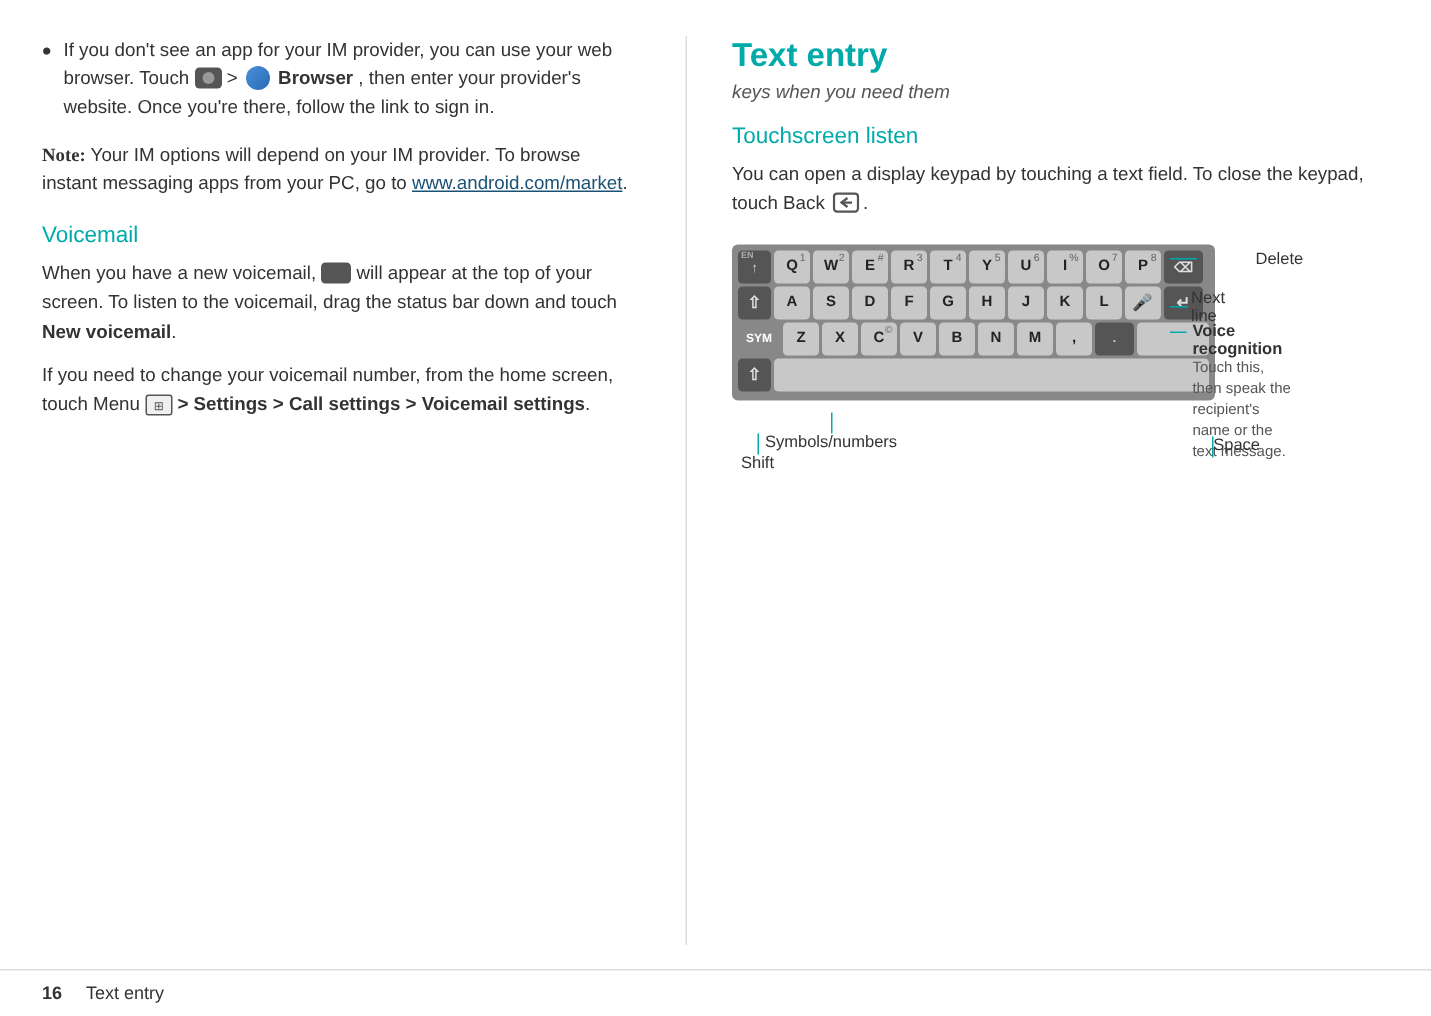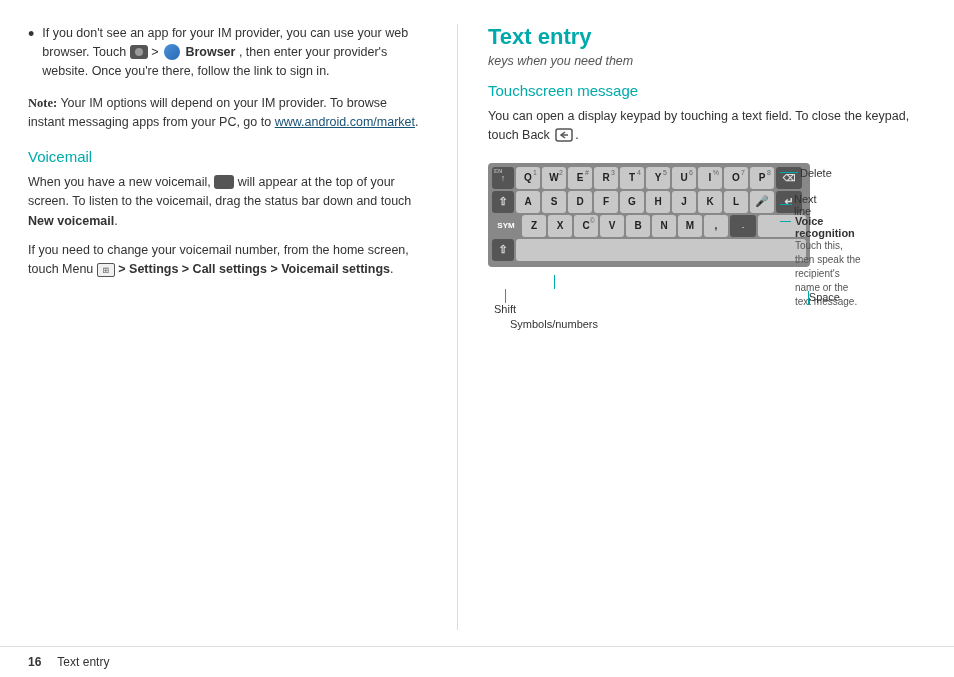--- a/index.html
+++ b/index.html
@@ -260,21 +260,21 @@
         <span>If you need to change your voicemail number, from the home screen, touch Menu </span>
         <span class="menu-icon-inline">⊞</span>
         <strong> &gt; Settings &gt; Call settings &gt; Voicemail settings</strong><span>.</span>
       </p>
     </div>
   </div>
 
   <div class="right-column">
     <h1 class="page-title">Text entry</h1>
     <p class="subtitle-italic">keys when you need them</p>
-    <h2 class="sub-heading">Touchscreen message</h2>
+    <h2 class="sub-heading">Touchscreen listen</h2>
     <p class="description-text">
       <span>You can open a display keypad by touching a text field. To close the keypad, touch Back</span>
       <svg width="18" height="14" viewBox="0 0 18 14" style="vertical-align:middle;display:inline-block;margin:0 2px;">
         <rect x="1" y="1" width="16" height="12" rx="2" fill="none" stroke="#555" stroke-width="1.5"></rect>
         <path d="M10 4 L6 7 L10 10" fill="none" stroke="#555" stroke-width="1.5"></path>
         <line x1="6" y1="7" x2="13" y2="7" stroke="#555" stroke-width="1.5"></line>
       </svg>.
     </p>
 
     
@@ -333,37 +333,37 @@
         <div class="key-row">
           <div class="key key-dark" style="width:22px; font-size:11px;">⇧</div>
           <div class="key key-space" style="flex:1; width:auto;"></div>
         </div>
       </div>
 
       
       
       <div style="position:absolute; top: 4px; left: 292px; display:flex; align-items:center; gap:2px;">
         <div style="width:18px; height:1px; background:#00aaaa;"></div>
-        <span style="font-size:11px; color:#333;">Delete</span>
+        <span style="font-size:11px; color:#333;margin-left:37px;">Delete</span>
       </div>
       
       <div style="position:absolute; top: 30px; left: 292px; display:flex; align-items:center; gap:2px;">
         <div style="width:18px; height:1px; background:#00aaaa;"></div>
         <span style="font-size:11px; color:#333;">Next line</span>
       </div>
       
       <div style="position:absolute; top: 52px; left: 292px; display:flex; align-items:flex-start; gap:4px;">
         <div style="width:18px; height:1px; background:#00aaaa; margin-top:6px;"></div>
         <div>
           <div style="font-size:11px; color:#333; font-weight:bold;">Voice recognition</div>
           <div style="font-size:10px; color:#555; max-width:110px; line-height:1.4;">Touch this, then speak the recipient's name or the text message.</div>
         </div>
       </div>
       
-      <div style="position:absolute; top: 112px; left: 22px; display:flex; flex-direction:column; align-items:center;gap:29px;">
+      <div style="position:absolute; top: 112px; left: 22px; display:flex; flex-direction:column; align-items:center;">
         <div style="width:1px; height:14px; background:#00aaaa;"></div>
         <span style="font-size:11px; color:#333;">Symbols/numbers</span>
       </div>
       
       <div style="position:absolute; top: 126px; left: 6px; display:flex; flex-direction:column; align-items:center;">
         <div style="width:1px; height:14px; background:#00aaaa;"></div>
         <span style="font-size:11px; color:#333;">Shift</span>
       </div>
       
       <div style="position:absolute; top: 128px; right: -30px; display:flex; flex-direction:row; align-items:flex-start;">

